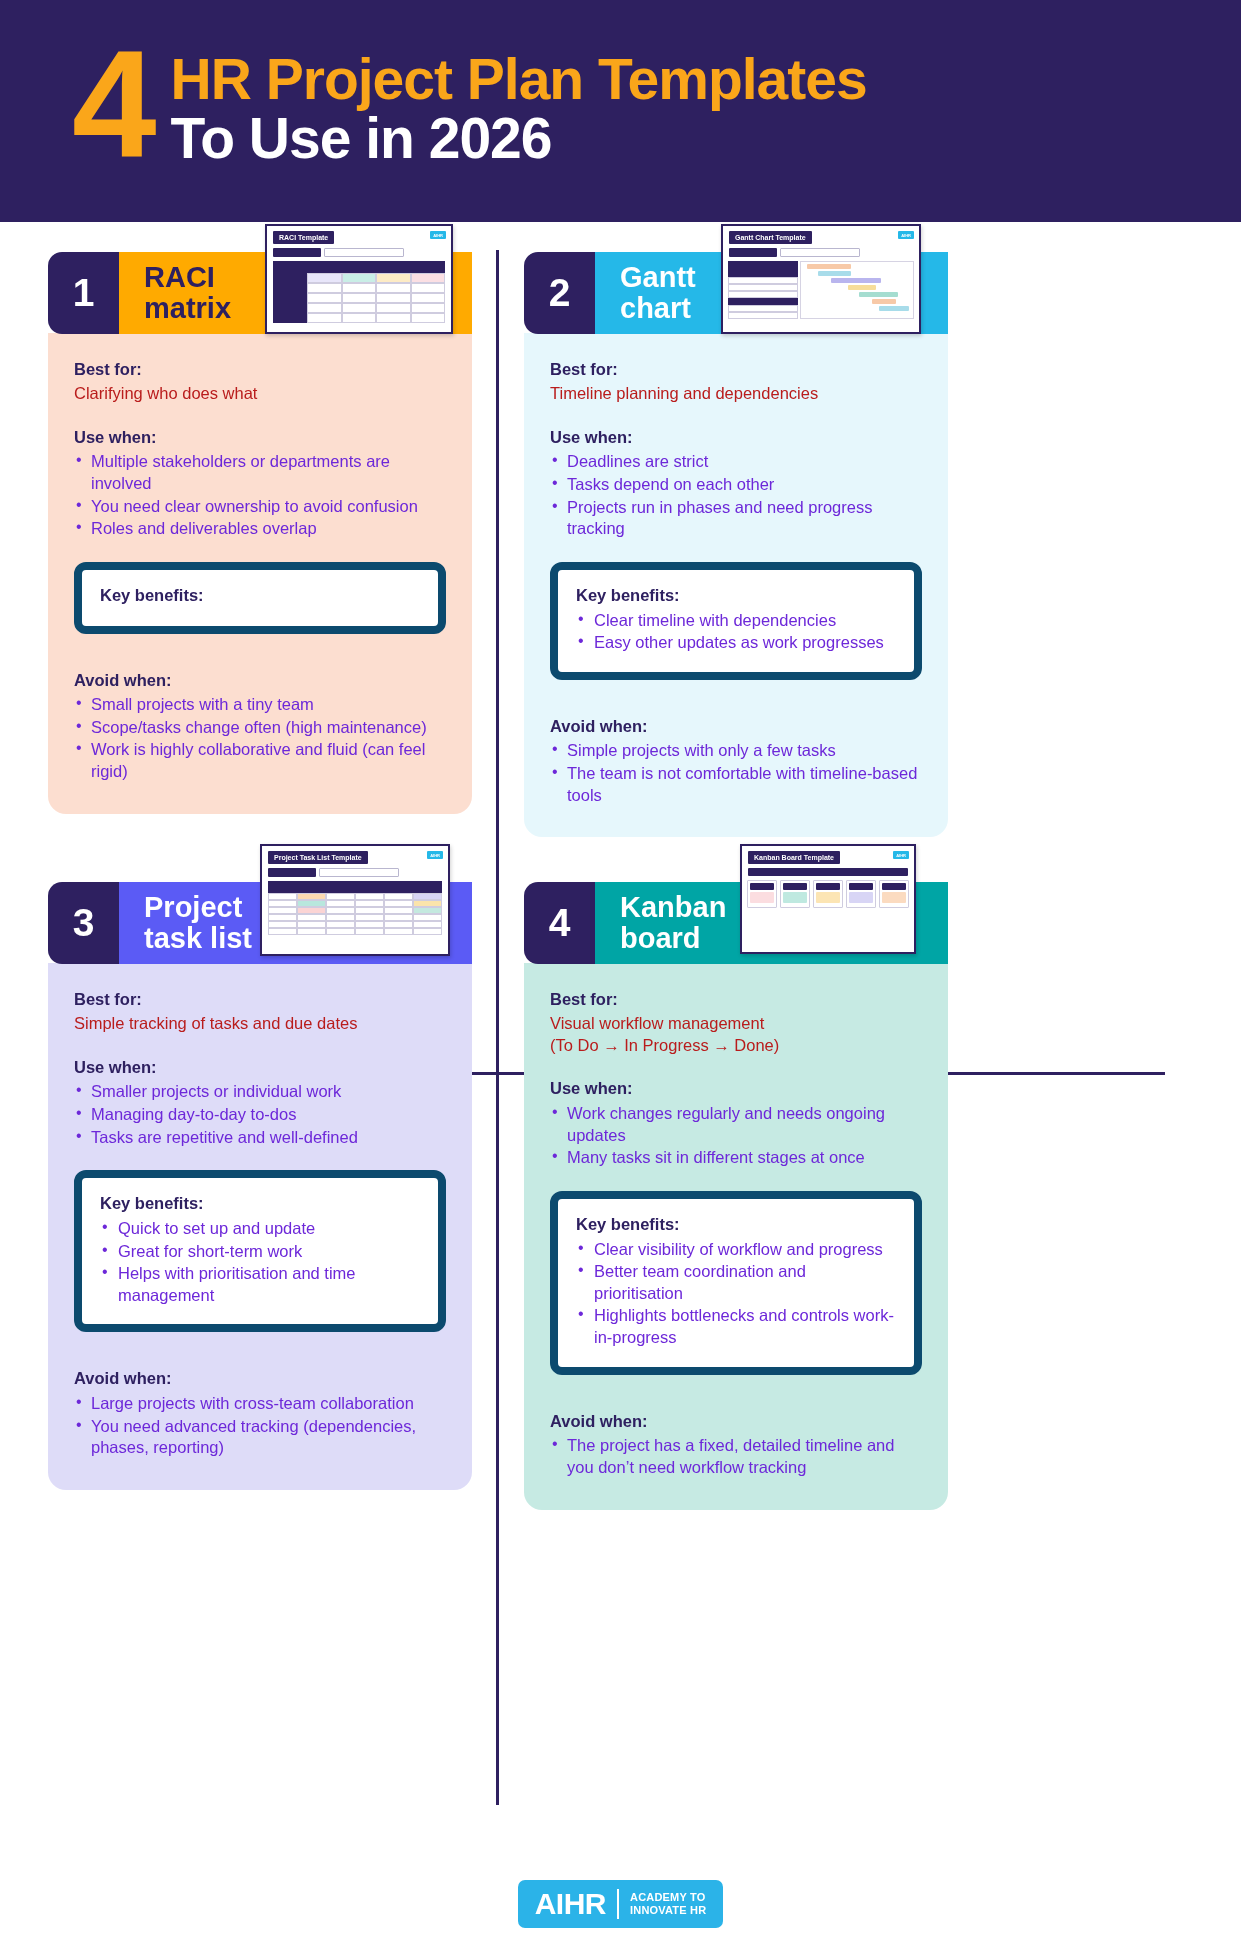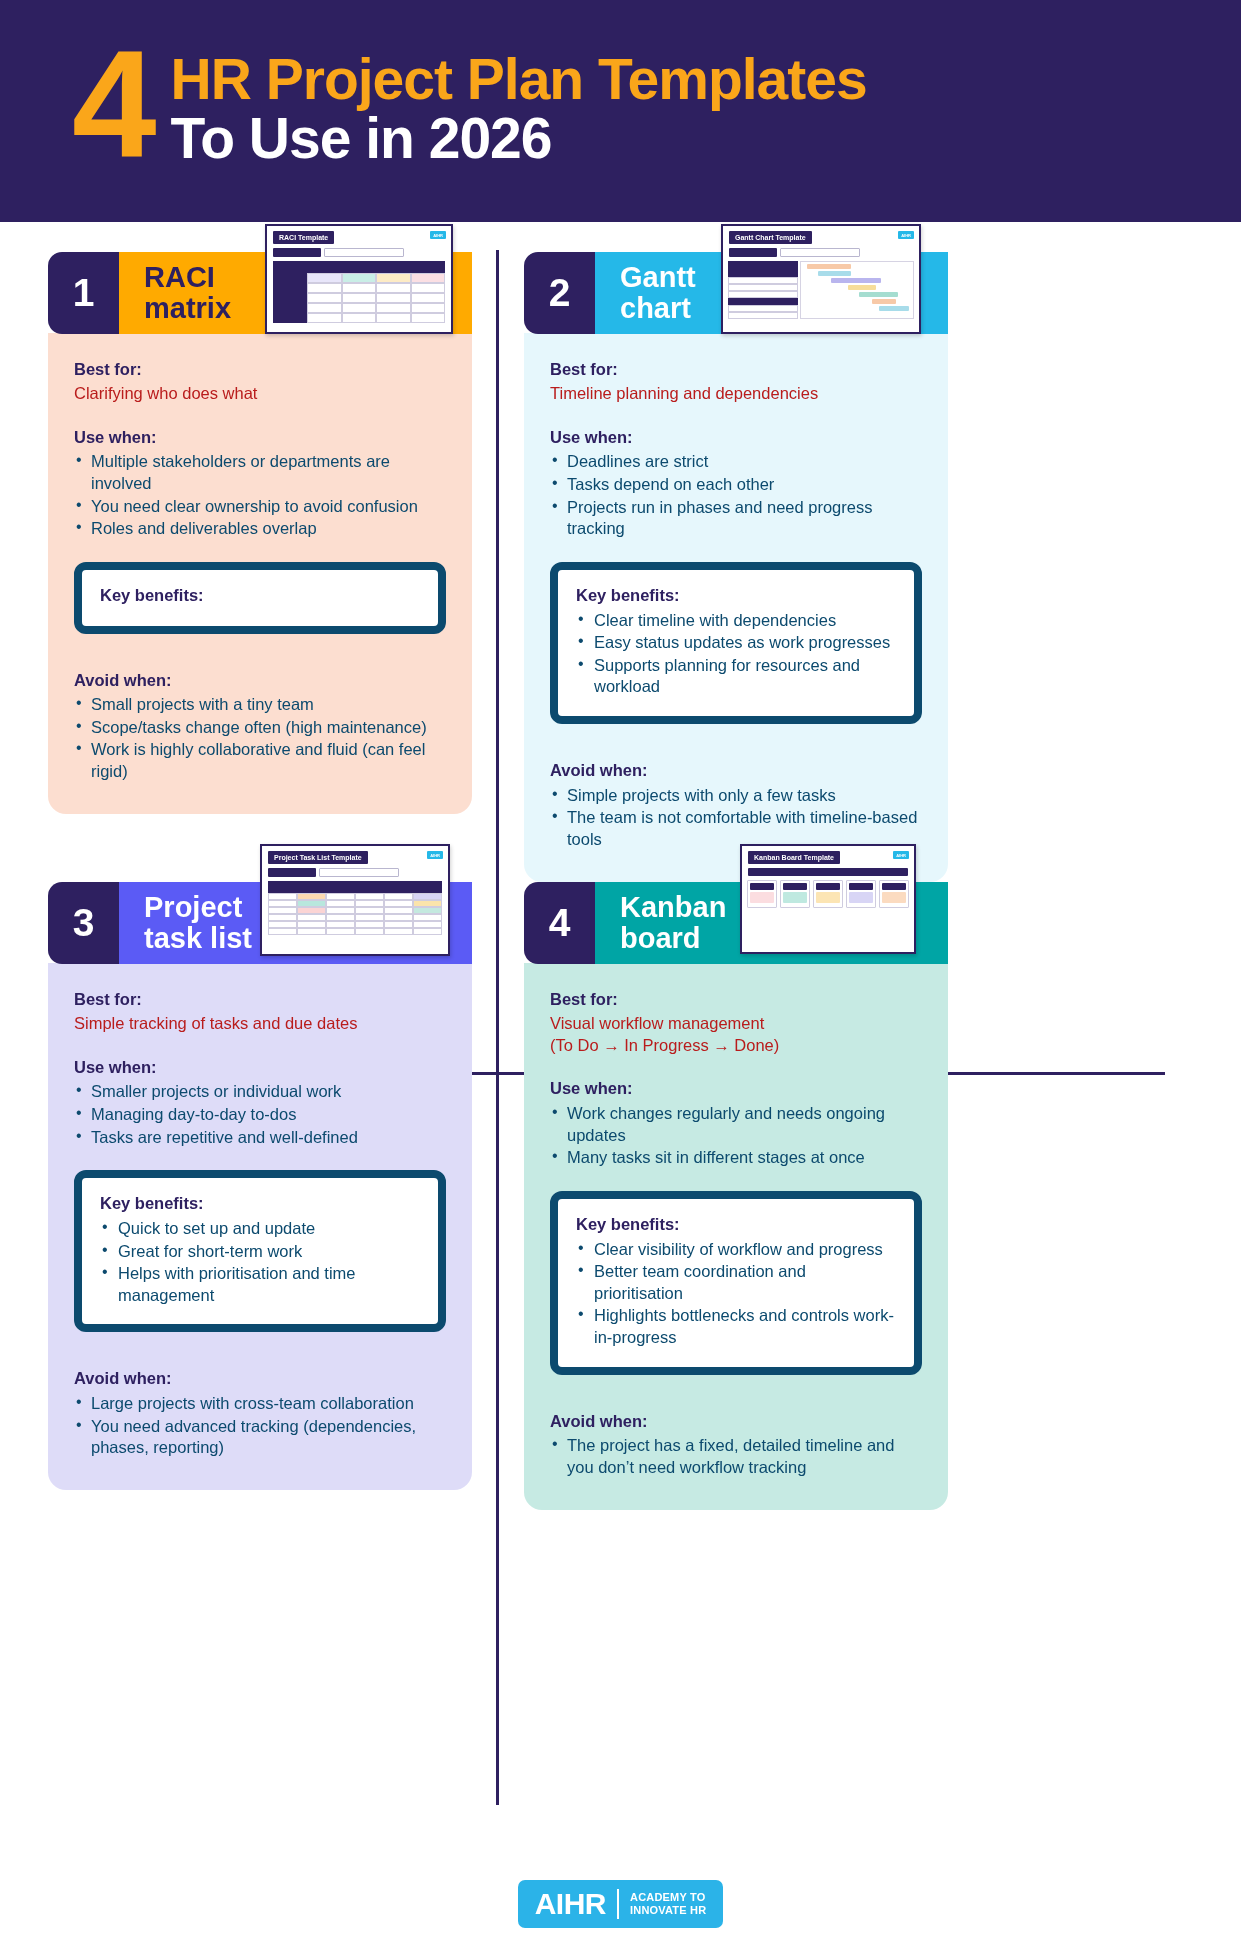--- a/index.html
+++ b/index.html
@@ -91,21 +91,21 @@
     font-size:16.5px; font-weight:bold; color:#2e2060;
     margin-bottom:2px; line-height:1.32;
   }
   .sub {
     font-size:16.5px; color:#b91c1c; line-height:1.32;
   }
   .spacer { height:22px; }
   ul.bullets { list-style:none; margin:3px 0 0 0; padding:0; }
   ul.bullets li {
     position:relative; padding-left:17px;
-    font-size:16.5px; color:#0c4a6e; line-height:1.31; margin-bottom:1px;
+    font-size:16.5px; color:#6d28d9; line-height:1.31; margin-bottom:1px;
   }
   ul.bullets li:before {
     content:"•"; position:absolute; left:2px; top:-1px; font-size:16px;
   }
 
   .benefits-box {
     margin:22px 0 0 0;
     background:#ffffff;
     border:8px solid #0c4a6e;
     border-radius:12px;
@@ -321,22 +321,21 @@
         <div class="lbl">Use when:</div>
         <ul class="bullets">
           <li>Deadlines are strict</li>
           <li>Tasks depend on each other</li>
           <li>Projects run in phases and need progress tracking</li>
         </ul>
         <div class="benefits-box">
           <div class="lbl">Key benefits:</div>
           <ul class="bullets">
             <li>Clear timeline with dependencies</li>
-            <li>Easy status updates as work progresses</li>
-            <li>Supports planning for resources and workload</li>
+            <li>Easy other updates as work progresses</li>
           </ul>
         </div>
         <div class="avoid">
           <div class="lbl">Avoid when:</div>
           <ul class="bullets">
             <li>Simple projects with only a few tasks</li>
             <li>The team is not comfortable with timeline-based tools</li>
           </ul>
         </div>
       </div>

